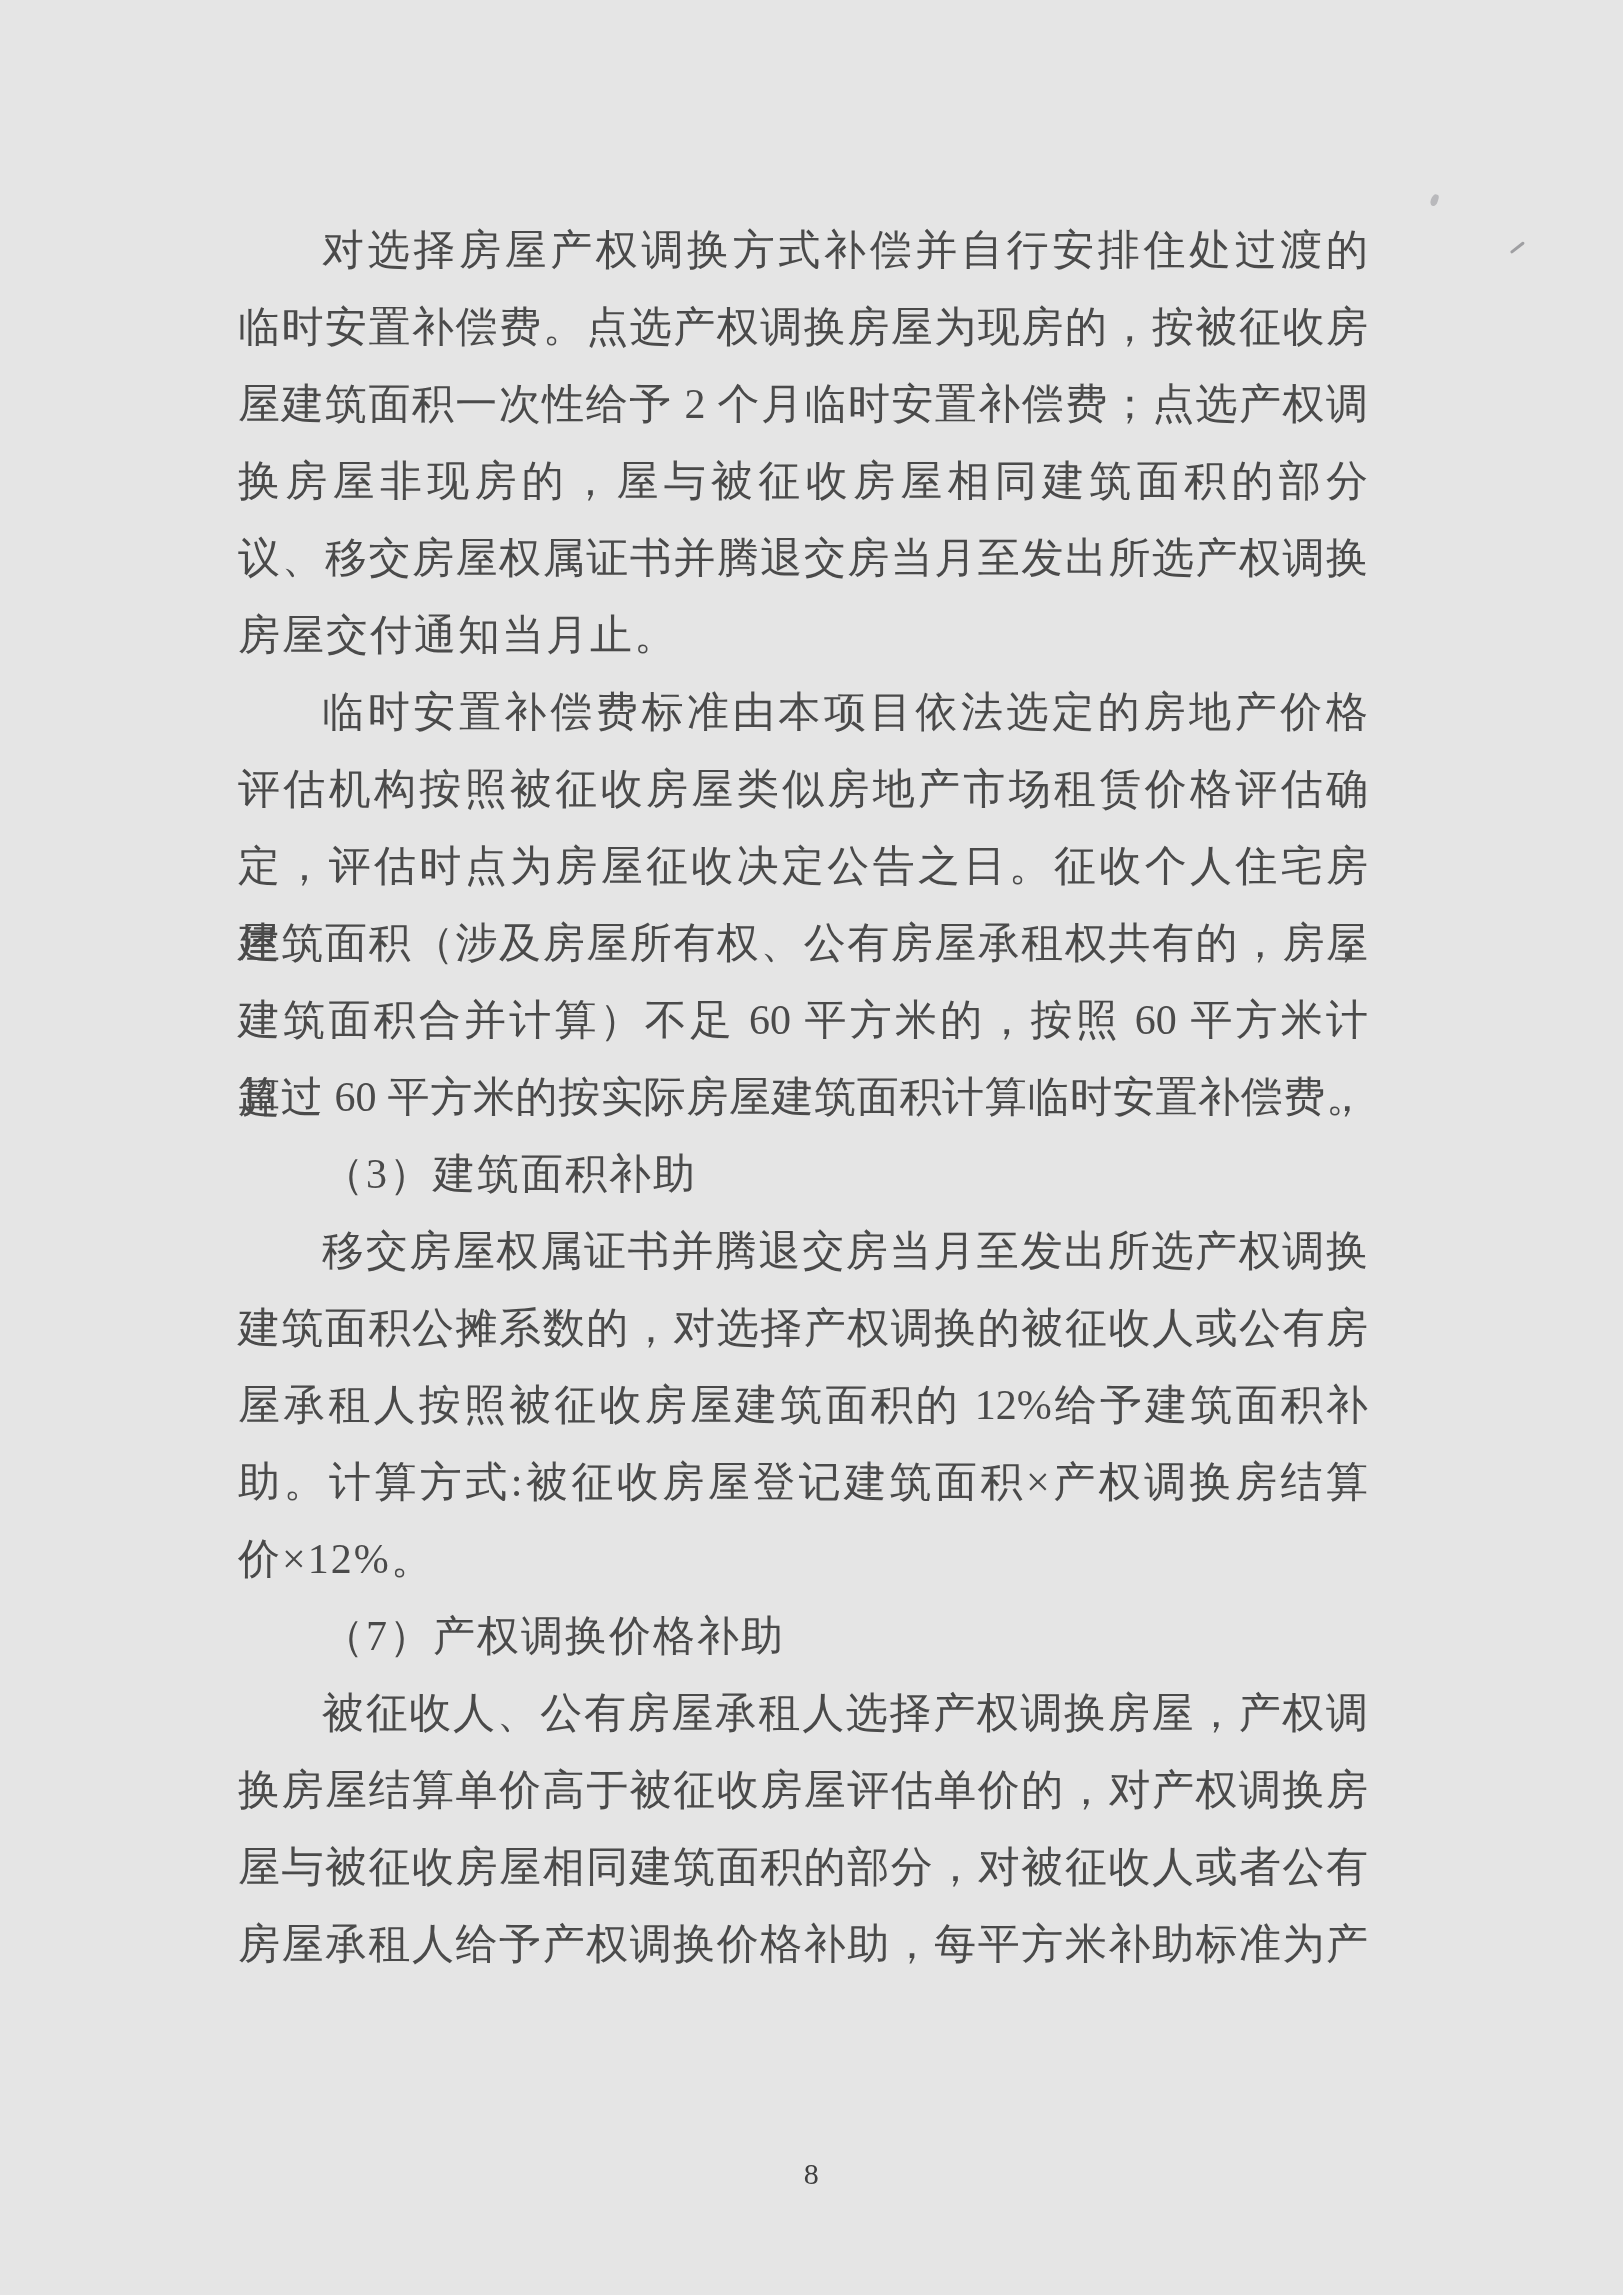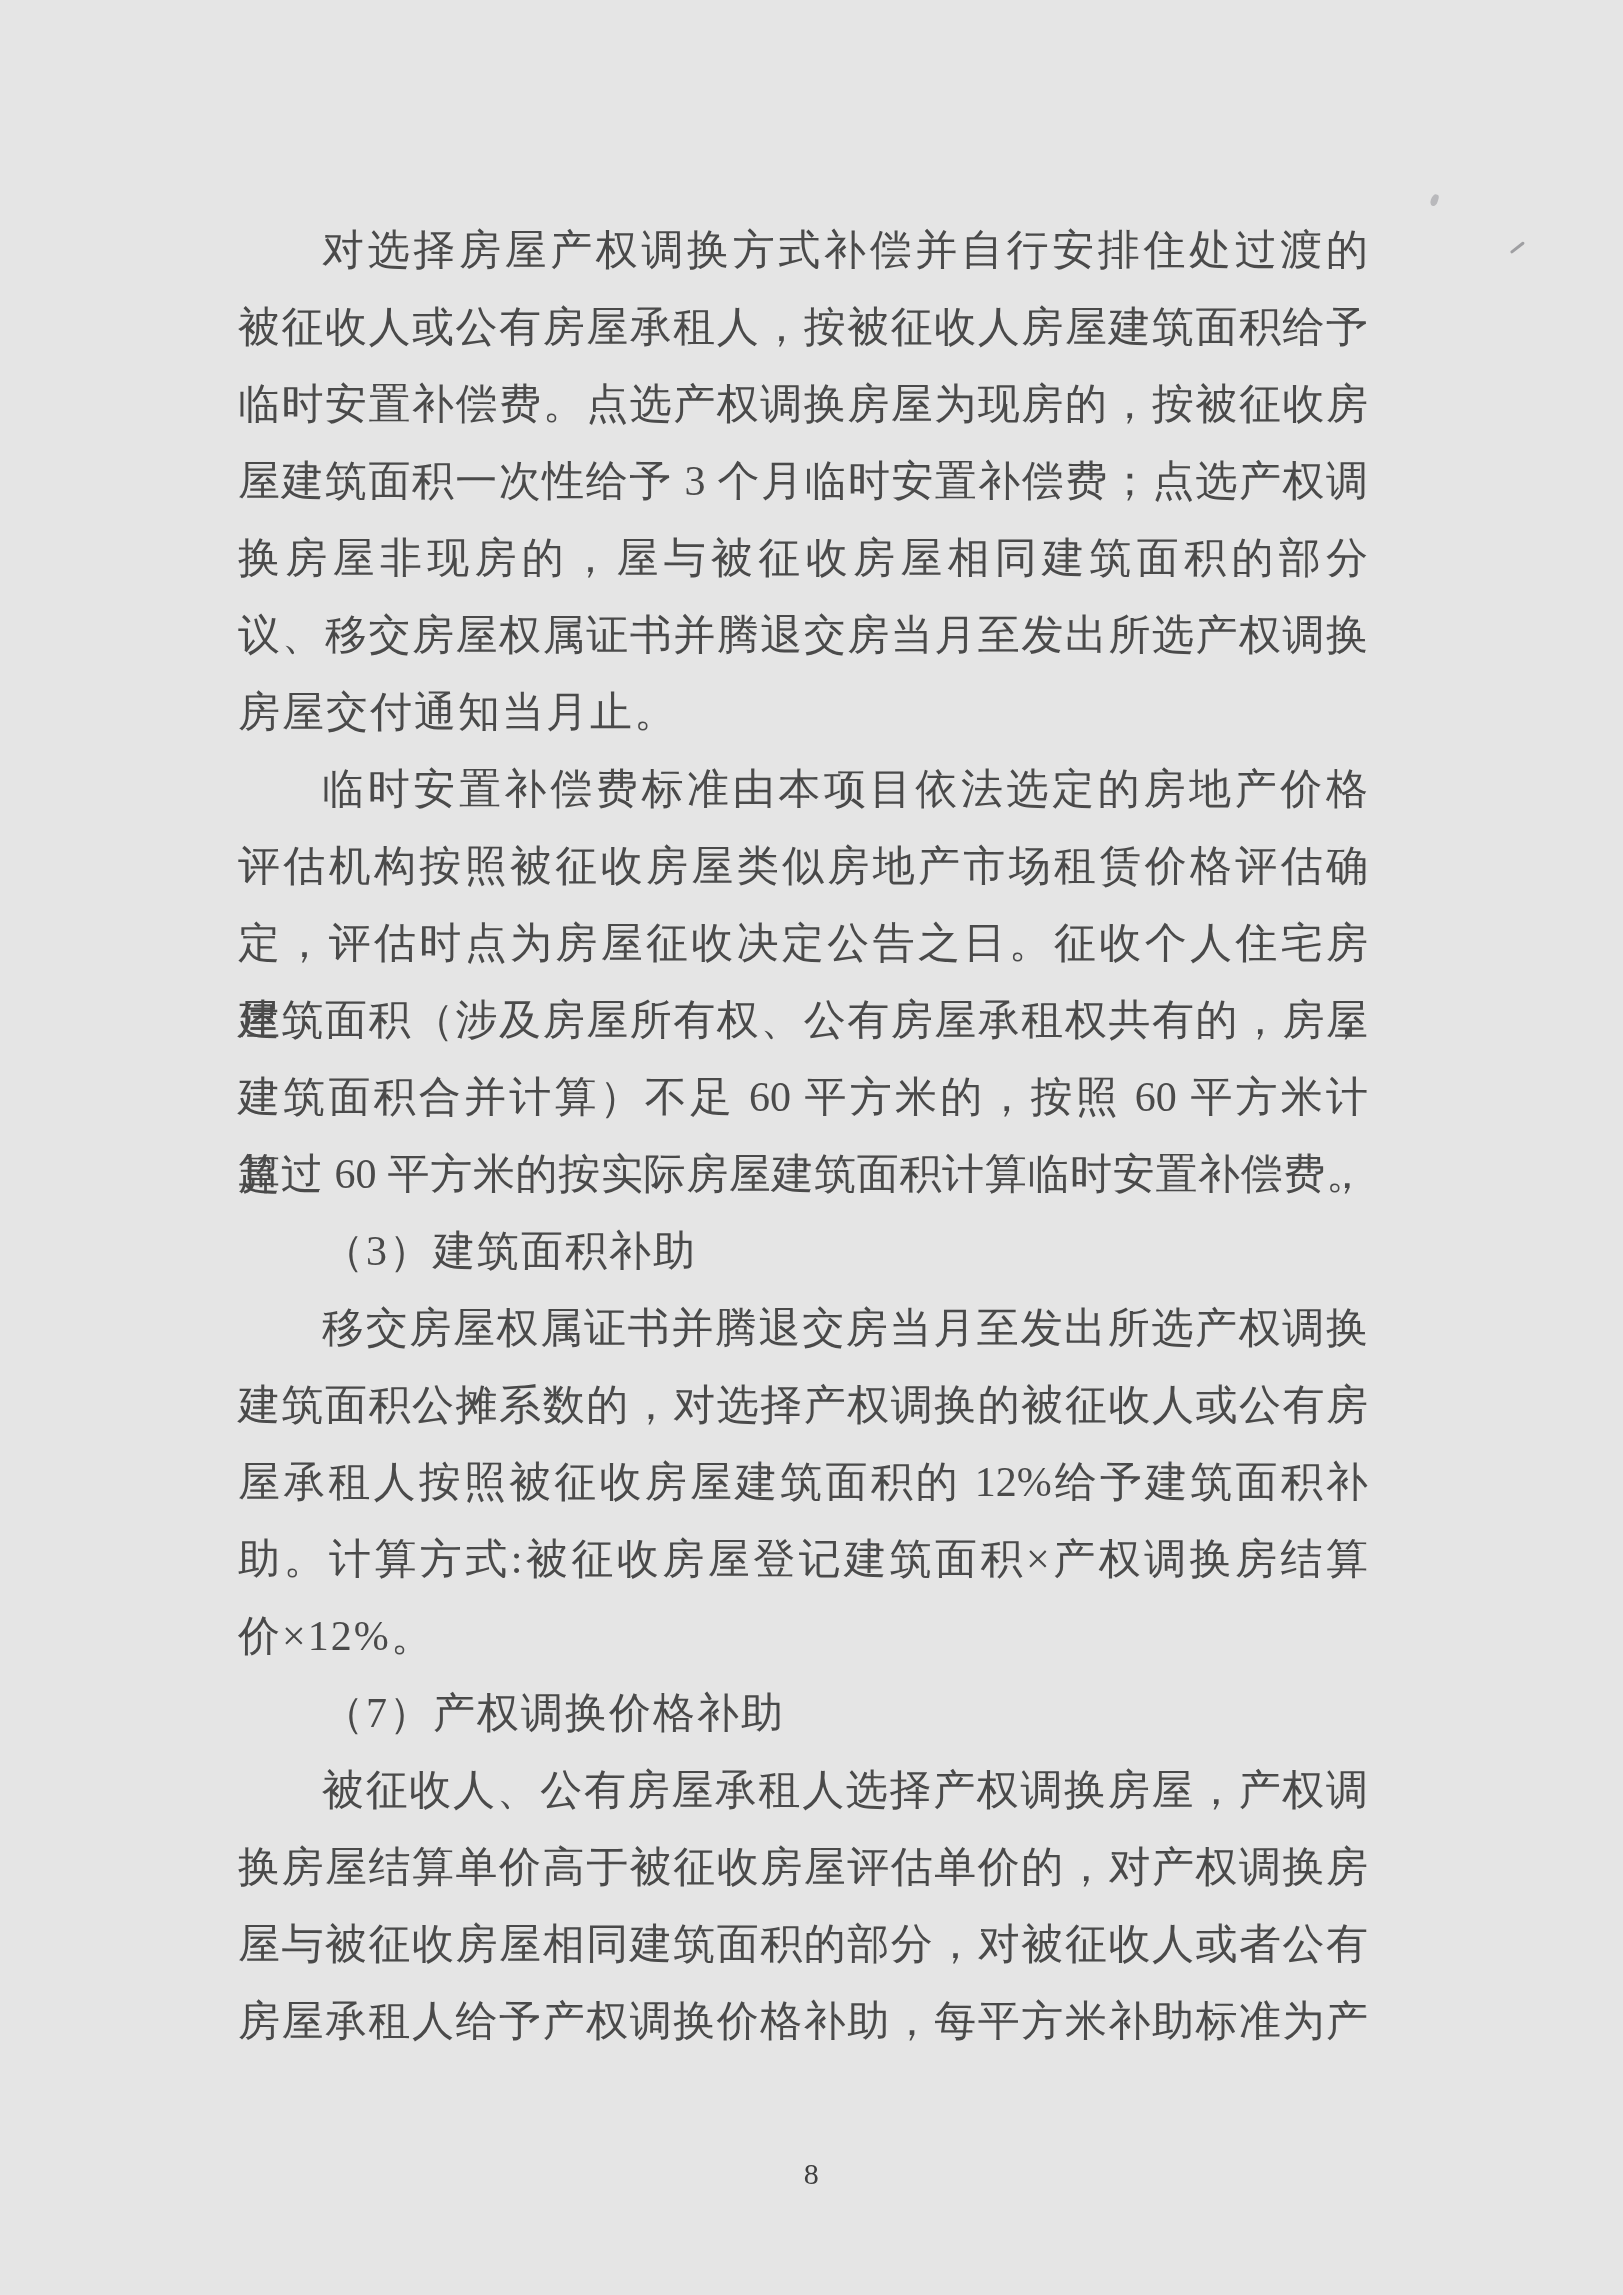--- a/index.html
+++ b/index.html
@@ -77,23 +77,22 @@
 </style>
 </head>
 <body>
 
 <div class="page">
   <div class="speck-1"></div>
   <div class="speck-2"></div>
 
   <div class="textblock" id="textblock">
       <div class="line indent">对选择房屋产权调换方式补偿并自行安排住处过渡的</div>
-      <div class="line">被征收人或公有房屋承租人，按被征收人房屋建筑面积给予</div>
       <div class="line">临时安置补偿费。点选产权调换房屋为现房的，按被征收房</div>
-      <div class="line">屋建筑面积一次性给予 3 个月临时安置补偿费；点选产权调</div>
+      <div class="line">屋建筑面积一次性给予 2 个月临时安置补偿费；点选产权调</div>
       <div class="line">换房屋非现房的，屋与被征收房屋相同建筑面积的部分</div>
       <div class="line">议、移交房屋权属证书并腾退交房当月至发出所选产权调换</div>
       <div class="line nostretch">房屋交付通知当月止。</div>
       <div class="line indent">临时安置补偿费标准由本项目依法选定的房地产价格</div>
       <div class="line">评估机构按照被征收房屋类似房地产市场租赁价格评估确</div>
       <div class="line">定，评估时点为房屋征收决定公告之日。征收个人住宅房屋，</div>
       <div class="line">建筑面积（涉及房屋所有权、公有房屋承租权共有的，房屋</div>
       <div class="line">建筑面积合并计算）不足 60 平方米的，按照 60 平方米计算，</div>
       <div class="line">超过 60 平方米的按实际房屋建筑面积计算临时安置补偿费。</div>
       <div class="line nostretch indent">（3）建筑面积补助</div>

